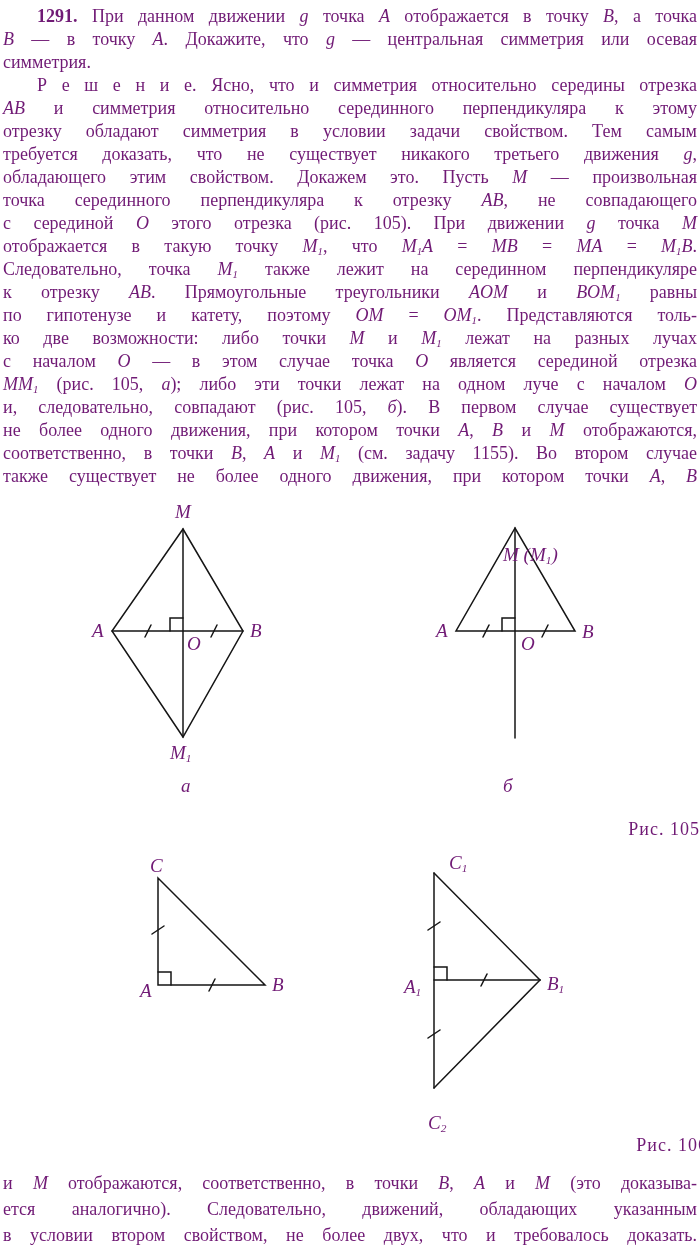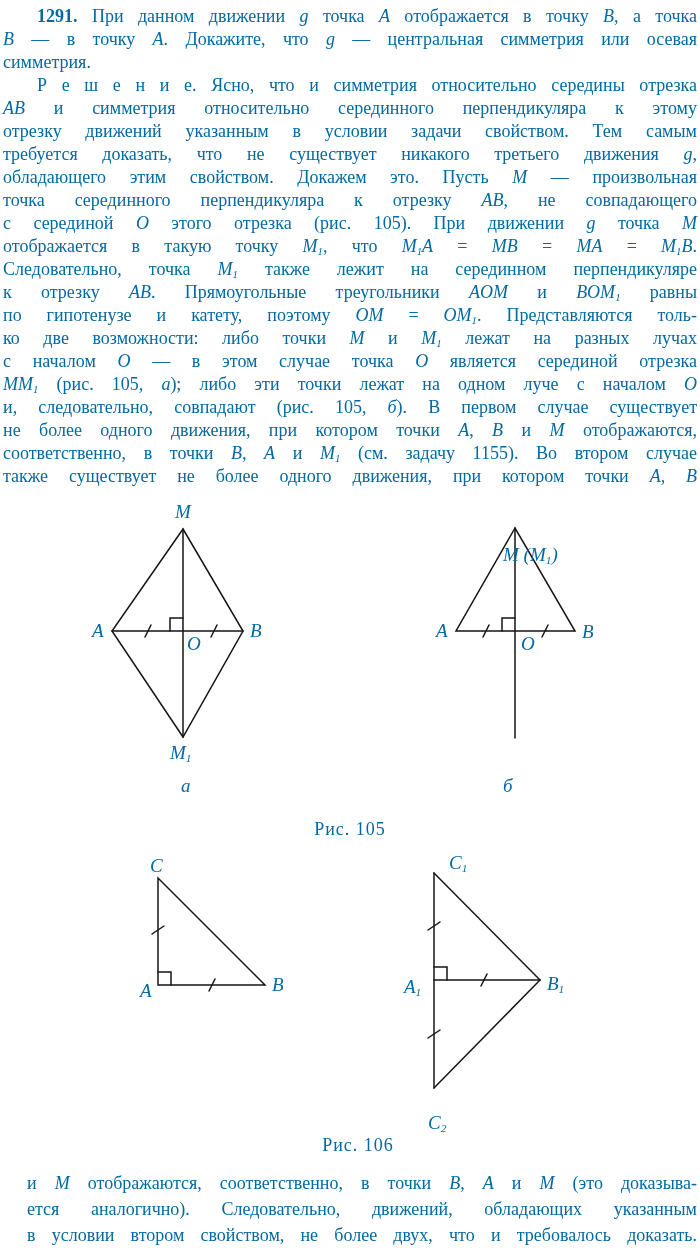--- a/index.html
+++ b/index.html
@@ -1,55 +1,55 @@
 <!DOCTYPE html>
 <html><head>
 <meta charset="utf-8">
 <style>
   html,body { margin:0; padding:0; background:#ffffff; }
   .page {
     position:relative; width:700px; height:1260px; background:#ffffff;
-    color:#0369a1; font-family:"Liberation Serif","DejaVu Serif",serif;
+    color:#701a75; font-family:"Liberation Serif","DejaVu Serif",serif;
     overflow:hidden;
   }
   .tblock { position:absolute; left:3px; width:694px; }
   #top-text { top:5px; }
   #bottom-text { top:1170px; }
   .line {
     font-size:18px; line-height:23px; height:23px;
     text-align:justify; text-align-last:justify; -moz-text-align-last:justify;
     white-space:normal; overflow:visible;
   }
-  #bottom-text .line { line-height:26px; height:26px;margin-left:24px; }
+  #bottom-text .line { line-height:26px; height:26px; }
   .line.end { text-align-last:left; -moz-text-align-last:left; }
   .line.indent { text-indent:34px; }
   b { font-weight:700; }
   sub { font-size:60%; line-height:0; vertical-align:-0.25em; }
   svg.flines { position:absolute; left:0; top:0; }
   .flabel {
     position:absolute; font-style:italic; font-size:19px; line-height:1;
     white-space:nowrap;
   }
   .fcaption {
-    position:absolute; left:0; width:700px; text-align:center;
+    position:absolute; left:0; width:700px; text-align:right;
     font-style:normal; font-size:18px; letter-spacing:1px;
   }
 </style>
 </head>
 <body>
 
 <div class="page">
 
   <div class="tblock" id="top-text">
       <div class="line indent"><b>1291.</b> При данном движении <i>g</i> точка <i>A</i> отображается в точку <i>B</i>, а точка</div>
       <div class="line"><i>B</i> — в точку <i>A</i>. Докажите, что <i>g</i> — центральная симметрия или осевая</div>
       <div class="line end">симметрия.</div>
       <div class="line indent">Р е ш е н и е.  Ясно, что и симметрия относительно середины отрезка</div>
       <div class="line"><i>AB</i> и симметрия относительно серединного перпендикуляра к этому</div>
-      <div class="line">отрезку движений указанным в условии задачи свойством. Тем самым</div>
+      <div class="line">отрезку обладают симметрия в условии задачи свойством. Тем самым</div>
       <div class="line">требуется доказать, что не существует никакого третьего движения <i>g</i>,</div>
       <div class="line">обладающего этим свойством. Докажем это. Пусть <i>M</i> — произвольная</div>
       <div class="line">точка серединного перпендикуляра к отрезку <i>AB</i>, не совпадающего</div>
       <div class="line">с серединой <i>O</i> этого отрезка (рис. 105). При движении <i>g</i> точка <i>M</i></div>
       <div class="line">отображается в такую точку <i>M<sub>1</sub></i>, что <i>M<sub>1</sub>A</i> = <i>MB</i> = <i>MA</i> = <i>M<sub>1</sub>B</i>.</div>
       <div class="line">Следовательно, точка <i>M<sub>1</sub></i> также лежит на серединном перпендикуляре</div>
       <div class="line">к отрезку <i>AB</i>. Прямоугольные треугольники <i>AOM</i> и <i>BOM<sub>1</sub></i> равны</div>
       <div class="line">по гипотенузе и катету, поэтому <i>OM</i> = <i>OM<sub>1</sub></i>. Представляются толь-</div>
       <div class="line">ко две возможности: либо точки <i>M</i> и <i>M<sub>1</sub></i> лежат на разных лучах</div>
       <div class="line">с началом <i>O</i> — в этом случае точка <i>O</i> является серединой отрезка</div>

